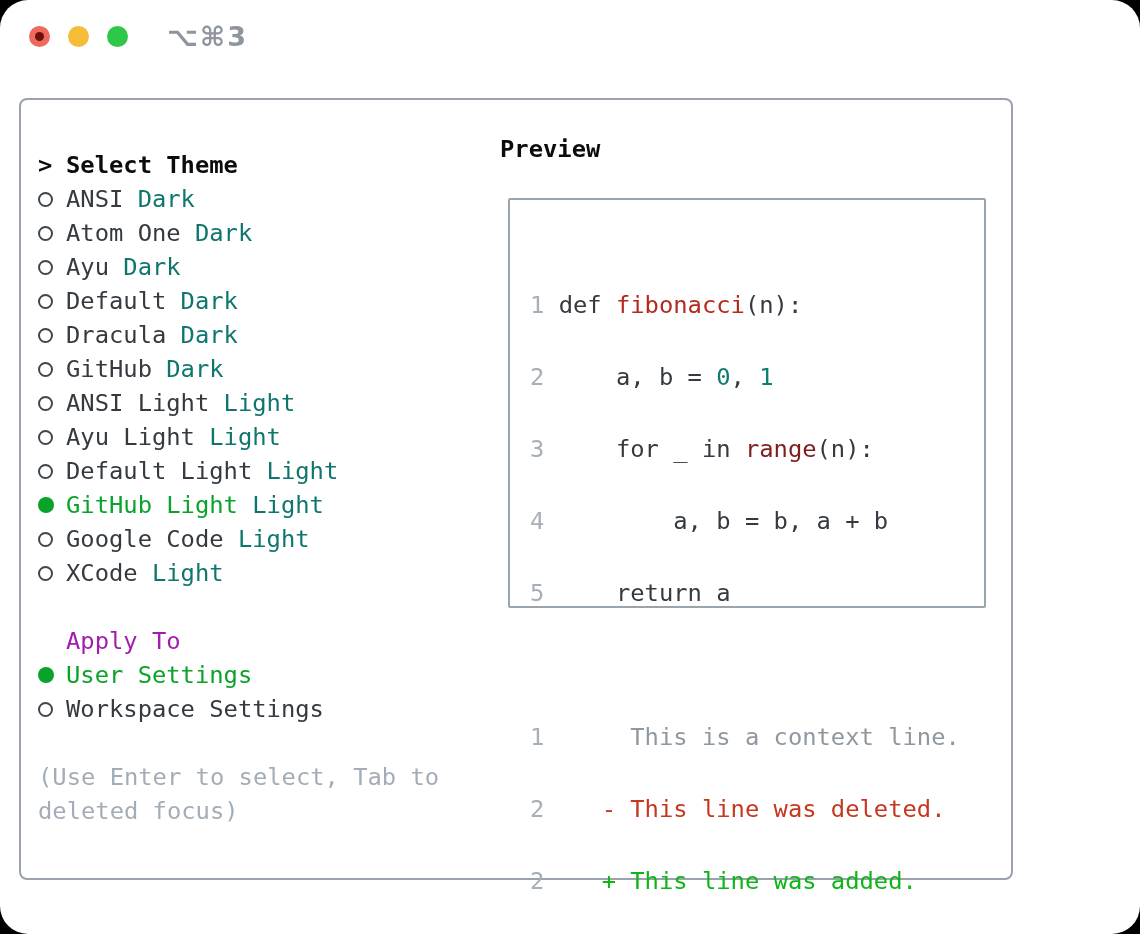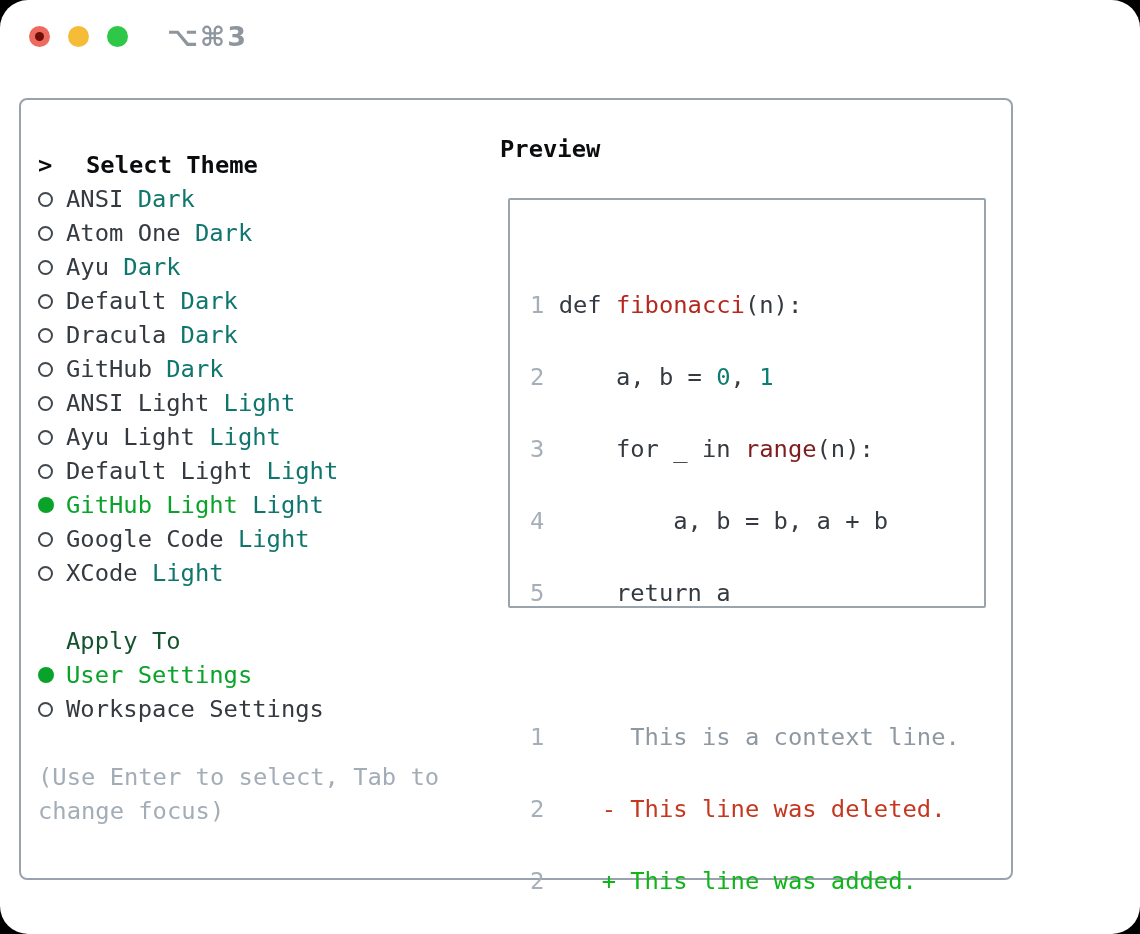--- a/index.html
+++ b/index.html
@@ -28,22 +28,22 @@
     border:2px solid #9aa3ad;border-radius:8px;box-sizing:border-box;background:#fff;
   }
   
   .left-rows{position:absolute;left:38px;top:148px;width:440px;}
   .row{height:34px;display:flex;align-items:center;white-space:pre;}
   .marker{flex:0 0 28px;display:flex;align-items:center;}
   .prompt{font-weight:bold;color:#0b0c0e;}
   .radio{width:15px;height:15px;border-radius:50%;border:2px solid #40474e;box-sizing:border-box;}
   .radio.sel{background:#0aa32a;border:none;width:16px;height:16px;}
   .row .txt{white-space:pre;}
-  .hdr{font-weight:bold;color:#0b0c0e;margin-left:20px;}
-  .subhdr{color:#14532d;}
+  .hdr{font-weight:bold;color:#0b0c0e;}
+  .subhdr{color:#a21caf;}
   .itemname{color:#343a40;}
   .itemname.selgreen{color:#0aa32a;}
   .tag{color:#0f766e;}
   .hint{color:#a3adb7;}
   
   .preview-header{position:absolute;left:500px;top:132px;height:34px;display:flex;align-items:center;font-weight:bold;color:#0b0c0e;}
   .preview-box{
     position:absolute;left:508px;top:198px;width:478px;height:410px;
     border:2px solid #9aa4ad;border-radius:2px;box-sizing:border-box;background:#fff;
   }
@@ -89,21 +89,21 @@
       <div class="row"><span class="marker"><span class="radio"></span></span><span class="txt"><span class="itemname">Default Light</span><span class="tag"> Light</span></span></div>
       <div class="row"><span class="marker"><span class="radio sel"></span></span><span class="txt"><span class="itemname selgreen">GitHub Light</span><span class="tag"> Light</span></span></div>
       <div class="row"><span class="marker"><span class="radio"></span></span><span class="txt"><span class="itemname">Google Code</span><span class="tag"> Light</span></span></div>
       <div class="row"><span class="marker"><span class="radio"></span></span><span class="txt"><span class="itemname">XCode</span><span class="tag"> Light</span></span></div>
       <div class="row"></div>
       <div class="row"><span class="marker"></span><span class="txt subhdr">Apply To</span></div>
       <div class="row"><span class="marker"><span class="radio sel"></span></span><span class="txt itemname selgreen">User Settings</span></div>
       <div class="row"><span class="marker"><span class="radio"></span></span><span class="txt itemname">Workspace Settings</span></div>
       <div class="row"></div>
       <div class="row"><span class="txt hint">(Use Enter to select, Tab to</span></div>
-      <div class="row"><span class="txt hint">change focus)</span></div>
+      <div class="row"><span class="txt hint">deleted focus)</span></div>
     </div>
 
   <div class="preview-header">Preview</div>
 
   <div class="preview-box"></div>
   <pre class="code" id="code-pre"><div><span class="lnum">1</span><span class="tok-code"> def </span><span class="tok-func">fibonacci</span><span class="tok-code">(n):</span></div><div><span class="lnum">2</span><span class="tok-code">     a, b = </span><span class="tok-number">0</span><span class="tok-code">, </span><span class="tok-number">1</span></div><div><span class="lnum">3</span><span class="tok-code">     for _ in </span><span class="tok-builtin">range</span><span class="tok-code">(n):</span></div><div><span class="lnum">4</span><span class="tok-code">         a, b = b, a + b</span></div><div><span class="lnum">5</span><span class="tok-code">     return a</span></div><div>&nbsp;</div><div><span class="lnum">1</span><span class="tok-context">      This is a context line.</span></div><div><span class="lnum">2</span><span class="tok-deleted">    - This line was deleted.</span></div><div><span class="lnum">2</span><span class="tok-added">    + This line was added.</span></div></pre>
 
 </div>
 
 </body></html>

